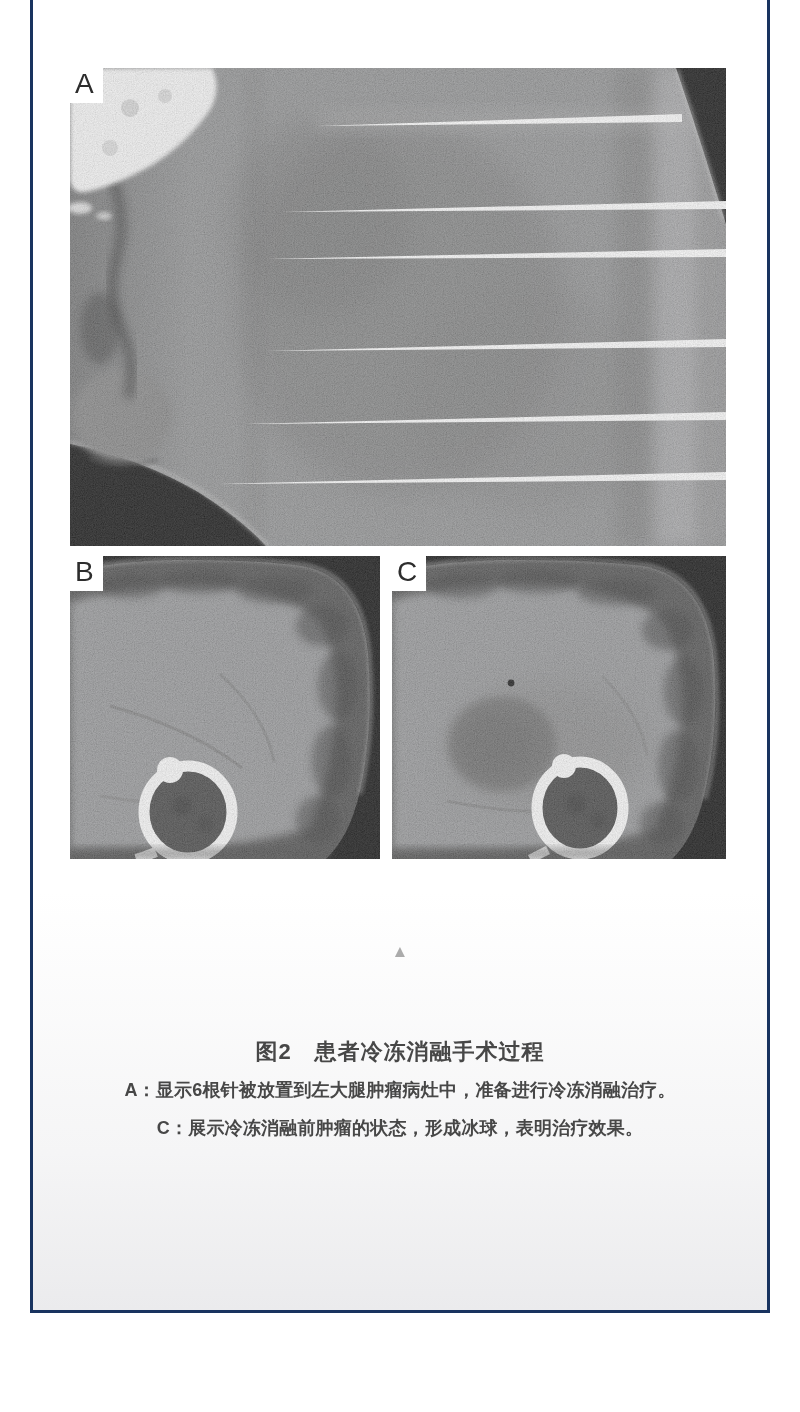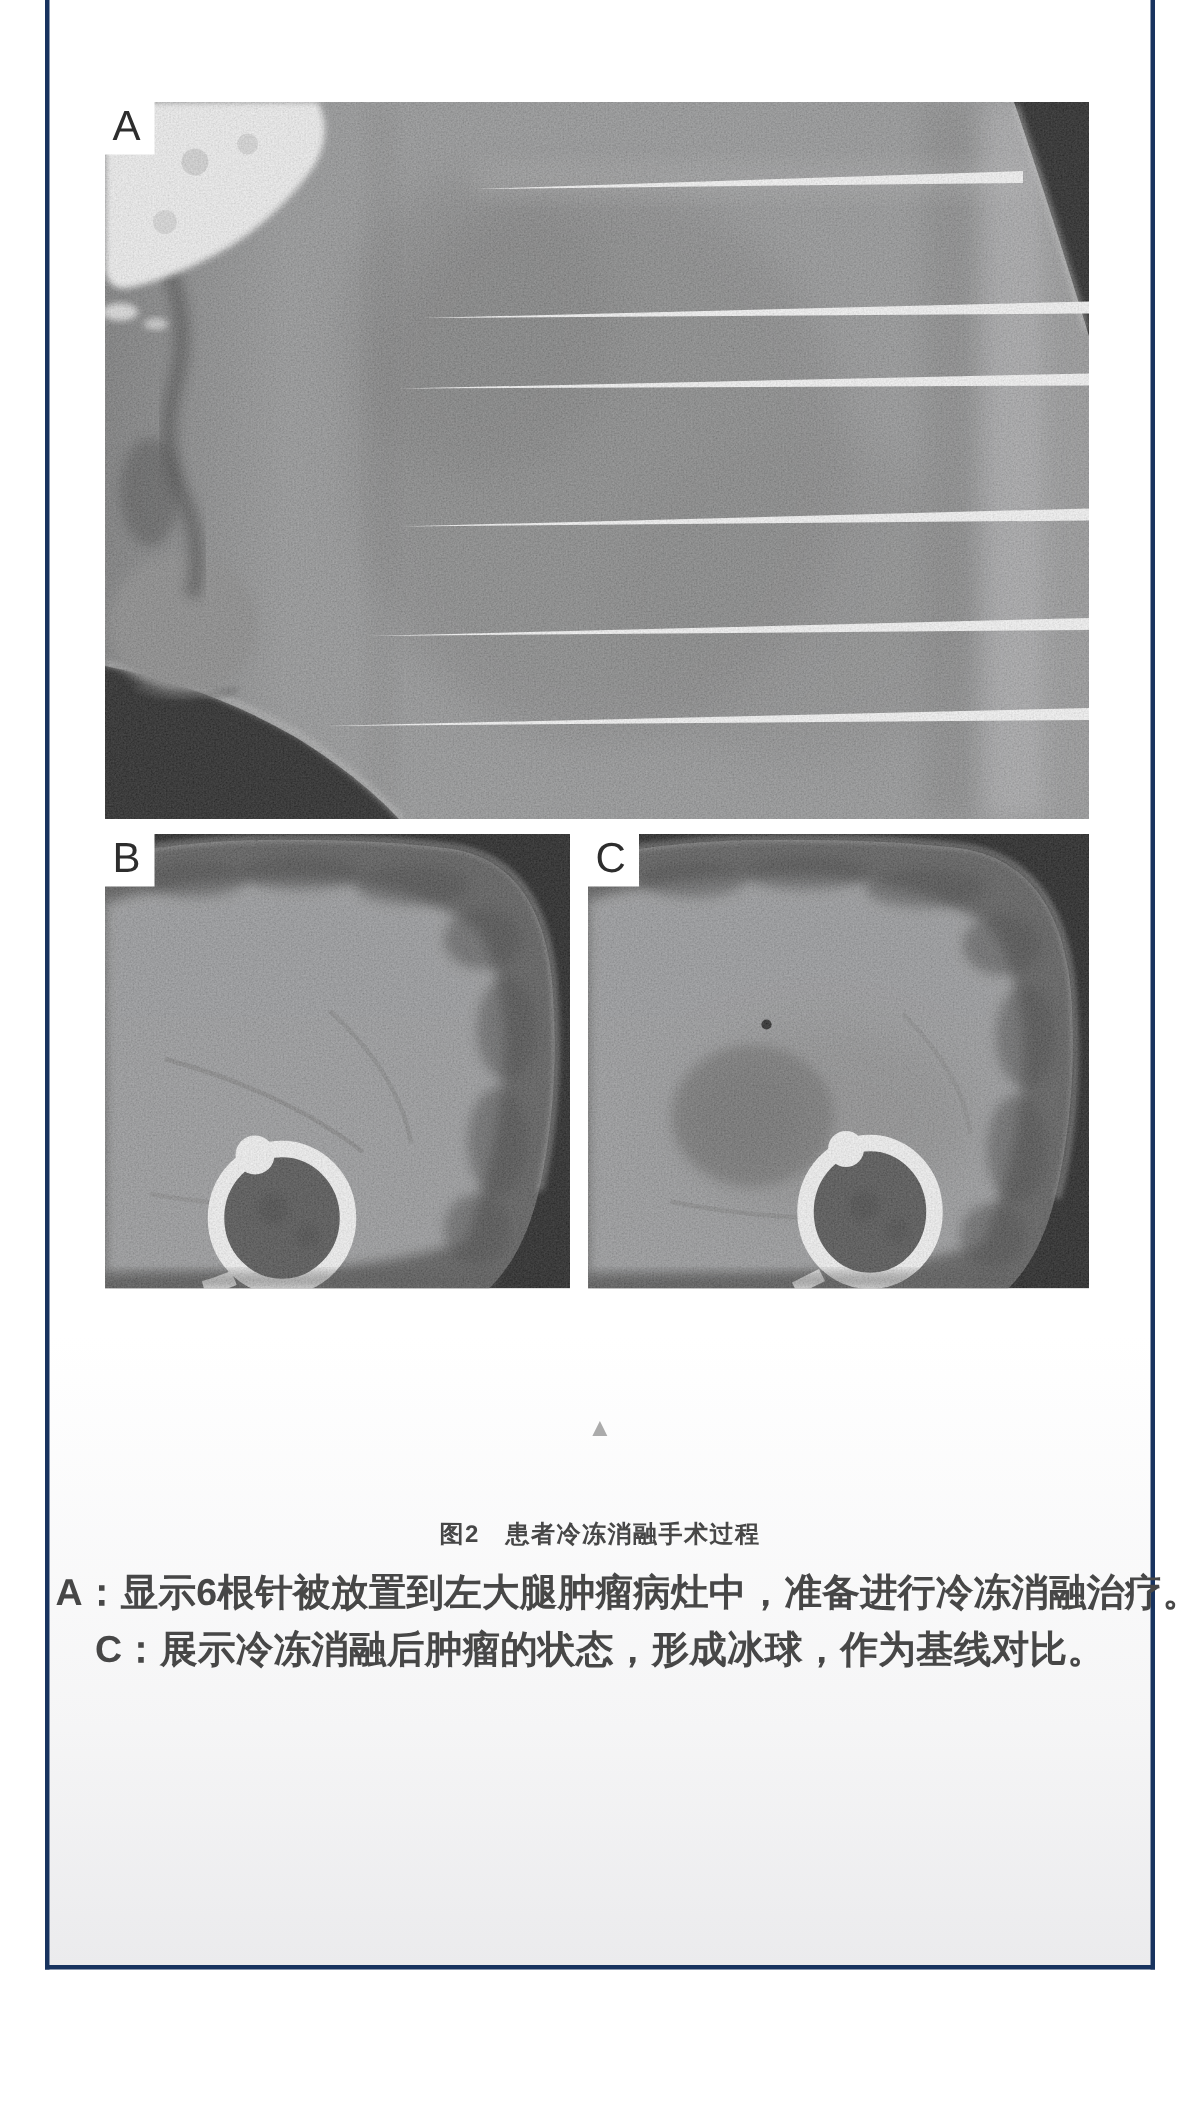--- a/index.html
+++ b/index.html
@@ -24,22 +24,22 @@
     font-size:28px;line-height:1;padding:2px 9px 5px 5px;font-weight:500;
   }
   .collapse-marker{
     position:absolute;left:0;right:0;top:942px;text-align:center;
     color:#ababab;font-size:17px;line-height:1.2;user-select:none;
   }
   .caption{
     position:absolute;left:4px;right:4px;top:1005px;text-align:center;
     color:#474747;font-weight:700;
   }
-  .cap-title{font-size:16px;line-height:38px;letter-spacing:1px;}
-  .cap-line{font-size:25px;line-height:38px;letter-spacing:0.2px;white-space:nowrap;}
+  .cap-title{font-size:22px;line-height:38px;letter-spacing:1px;margin-top:28px;}
+  .cap-line{font-size:18px;line-height:38px;letter-spacing:0.2px;white-space:nowrap;}
 </style>
 </head>
 <body>
 
 <div class="stage">
   <div class="card">
 
     <figure class="panel panel-a" style="margin:0">
       <svg viewBox="0 0 656 478" preserveAspectRatio="none">
         <defs>
@@ -192,17 +192,17 @@
         <rect width="334" height="303" filter="url(#nz)" opacity="0.3"></rect>
       </svg>
       <div class="panel-label">C</div>
     </figure>
 
     <div class="collapse-marker">▲</div>
 
     <div class="caption">
       <div class="cap-title">图2　患者冷冻消融手术过程</div>
       <div class="cap-line">A：显示6根针被放置到左大腿肿瘤病灶中，准备进行冷冻消融治疗。</div>
-      <div class="cap-line">C：展示冷冻消融后肿瘤的状态，形成冰球，作为基线对比。</div>
+      <div class="cap-line">C：展示冷冻消融前肿瘤的状态，形成冰球，表明治疗效果。</div>
     </div>
 
   </div>
 </div>
 
 </body></html>

